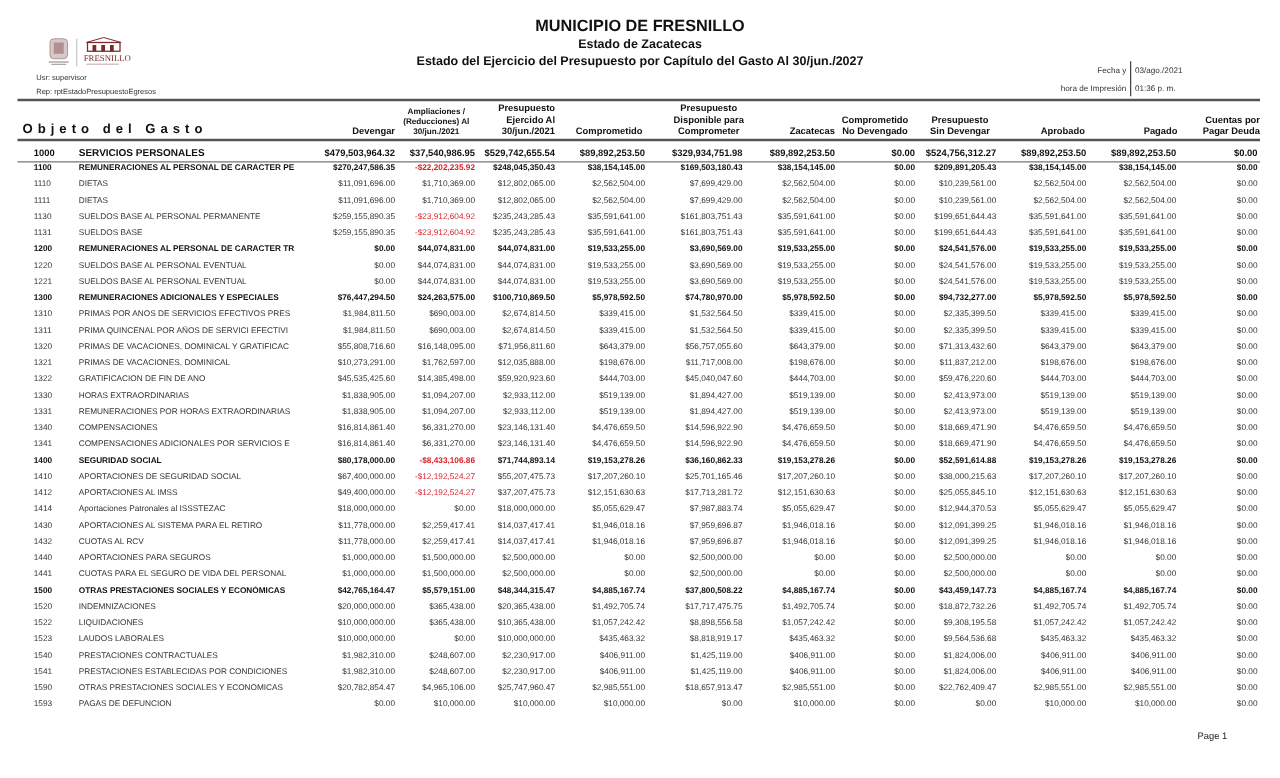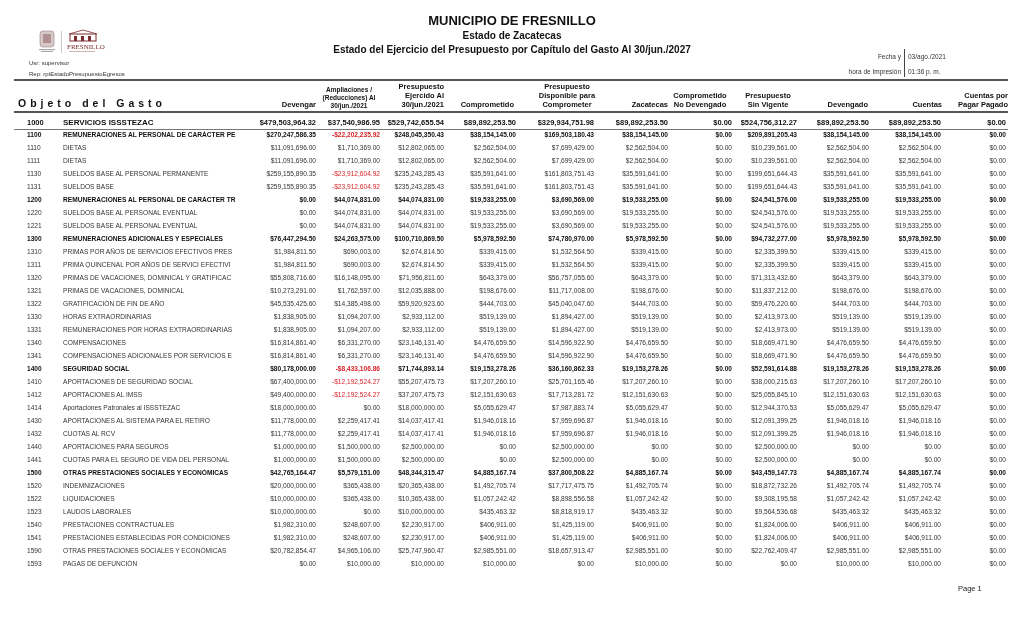--- a/index.html
+++ b/index.html
@@ -95,33 +95,33 @@
     <div>Disponible para</div>
     <div>Comprometer</div>
 </div>
 <div class="colh" style="left:600px;top:100px;width:68px;">Zacatecas</div>
 <div class="colh" style="left:668px;top:91px;width:64px;text-align:center;">
   <div>Comprometido</div>
     <div>No Devengado</div>
 </div>
 <div class="colh" style="left:736px;top:91px;width:64px;text-align:center;">
   <div>Presupuesto</div>
-    <div>Sin Vigente</div>
+    <div>Sin Devengar</div>
 </div>
-<div class="colh" style="left:800px;top:100px;width:68px;">Devengado</div>
-<div class="colh" style="left:870px;top:100px;width:72px;">Cuentas</div>
+<div class="colh" style="left:800px;top:100px;width:68px;">Aprobado</div>
+<div class="colh" style="left:870px;top:100px;width:72px;">Pagado</div>
 <div class="colh" style="left:944px;top:91px;width:64px;">
   <div>Cuentas por</div>
-    <div>Pagar Pagado</div>
+    <div>Pagar Deuda</div>
 </div>
 
 <div id="table-body">
     <div class="row bold top" style="top: 118px;">
       <span class="code">1000</span>
-      <span class="name">SERVICIOS ISSSTEZAC</span>
+      <span class="name">SERVICIOS PERSONALES</span>
       <span class="v" style="right: 708px;">$479,503,964.32</span>
       <span class="v" style="right: 644px;">$37,540,986.95</span>
       <span class="v" style="right: 580px;">$529,742,655.54</span>
       <span class="v" style="right: 508px;">$89,892,253.50</span>
       <span class="v" style="right: 430px;">$329,934,751.98</span>
       <span class="v" style="right: 356px;">$89,892,253.50</span>
       <span class="v" style="right: 292px;">$0.00</span>
       <span class="v" style="right: 227px;">$524,756,312.27</span>
       <span class="v" style="right: 155px;">$89,892,253.50</span>
       <span class="v" style="right: 83px;">$89,892,253.50</span>

